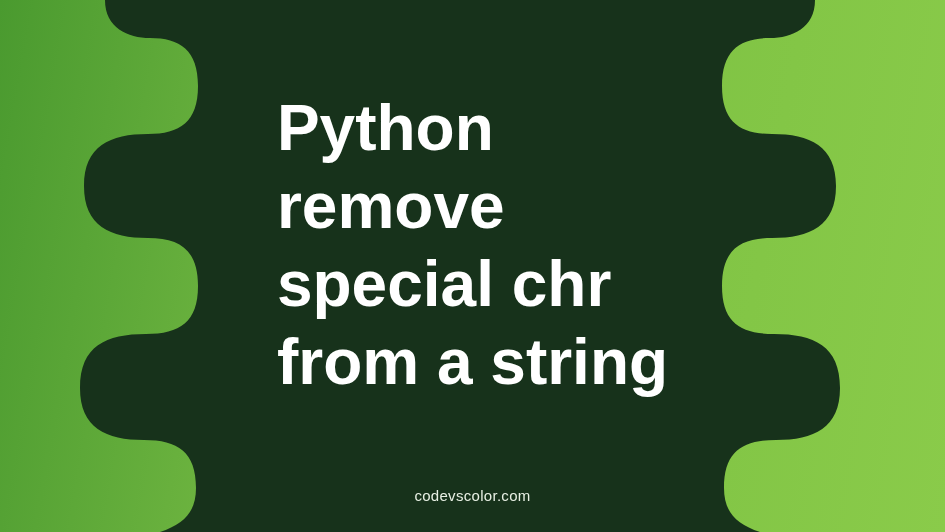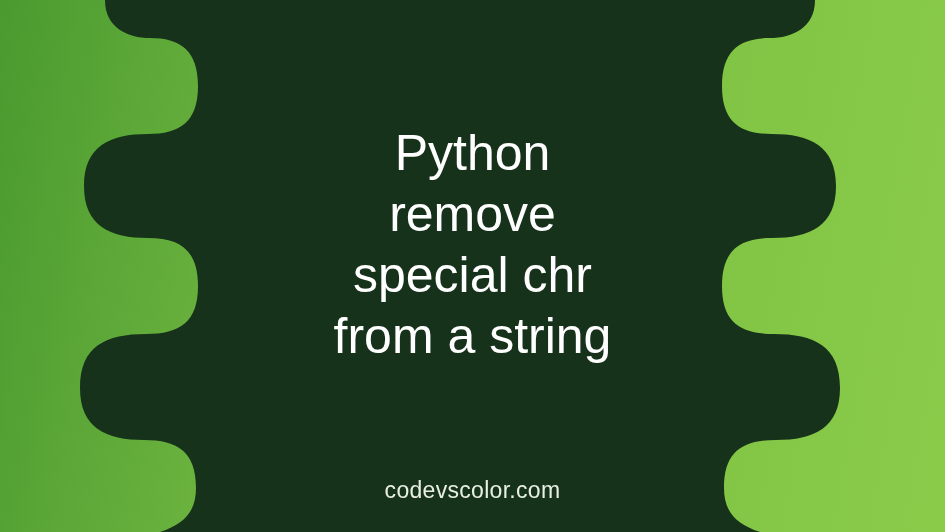--- a/index.html
+++ b/index.html
@@ -17,34 +17,34 @@
     height: 532px;
     pointer-events: none;
   }
   .heading {
     position: absolute;
     left: 50%;
     top: 46%;
     transform: translate(-50%, -50%);
     color: #ffffff;
     font-family: Arial, Helvetica, sans-serif;
-    font-weight: 400;
-    font-size: 50px;
+    font-weight: 700;
+    font-size: 64px;
     line-height: 1.22;
-    text-align: center;
+    text-align: left;
     white-space: pre-line;
   }
   .credit {
     position: absolute;
     left: 50%;
     transform: translateX(-50%);
     bottom: 28px;
     color: #e8f0e4;
     font-family: Arial, Helvetica, sans-serif;
-    font-size: 23px;
+    font-size: 15px;
     letter-spacing: 0.3px;
   }
 </style>
 </head>
 <body>
 
 <div class="canvas">
 
   <svg class="blob" viewBox="0 0 945 532" preserveAspectRatio="none">
     <path fill="#17321b" d="

